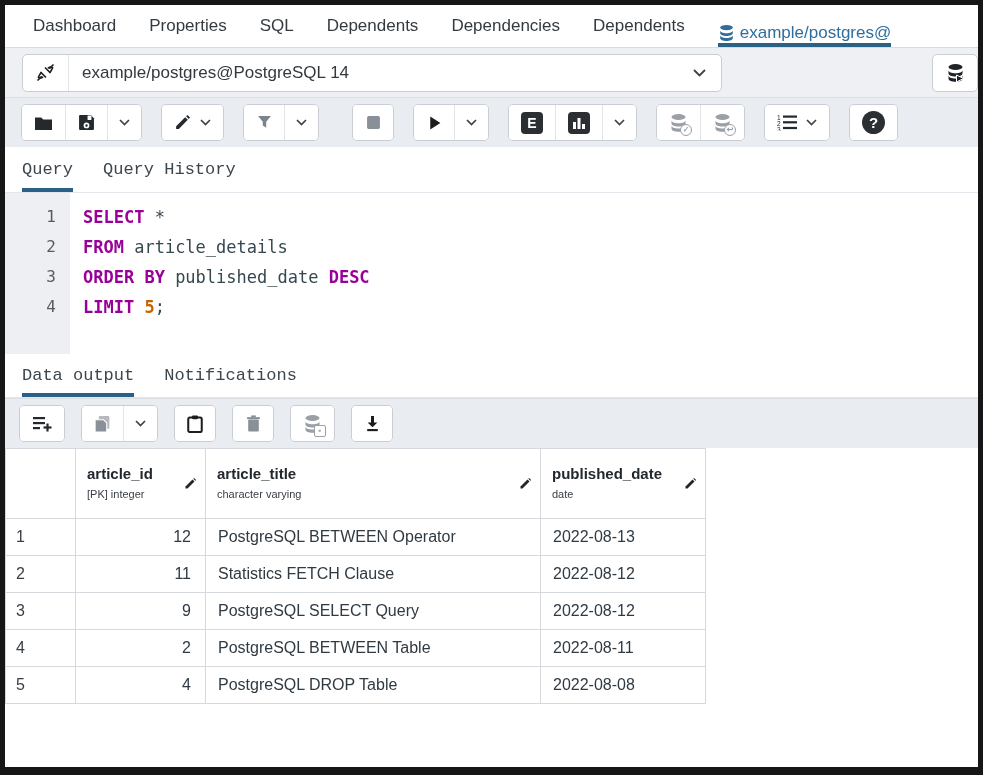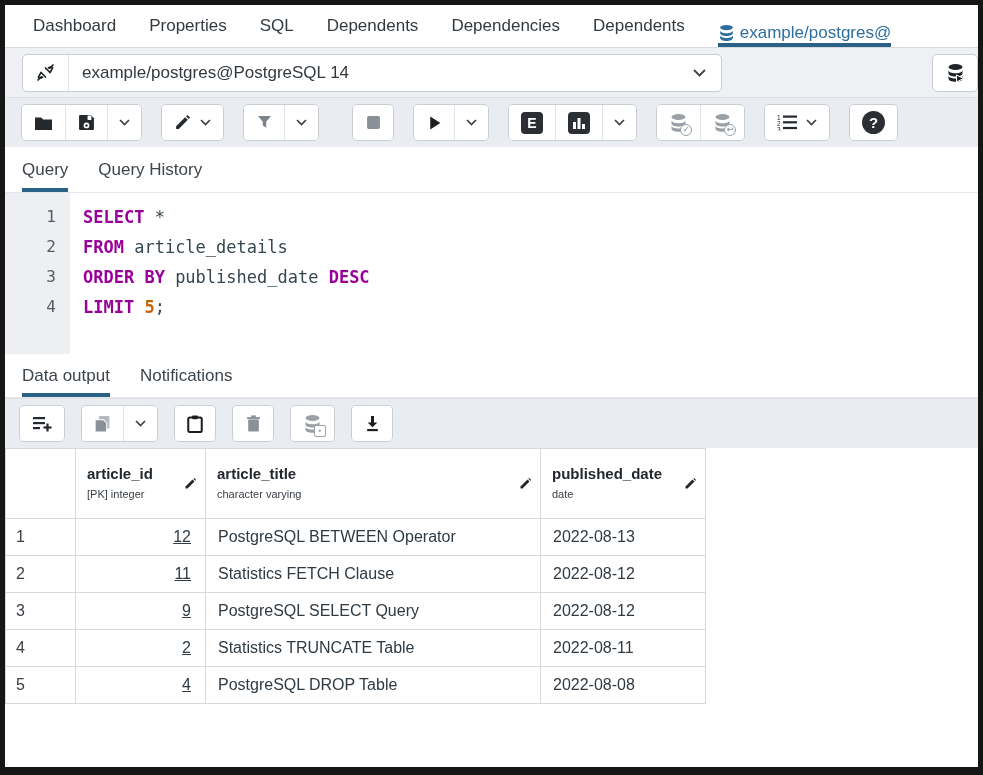--- a/index.html
+++ b/index.html
@@ -47,21 +47,21 @@
   .no-limit{height:37px;width:130px;background:#e3e7ec;border:1px solid var(--btn-border);border-radius:5px;display:flex;align-items:center;justify-content:space-between;padding:0 14px;font-size:17px;color:#636d77;cursor:pointer;}
   .caret-down{width:0;height:0;border-left:6px solid transparent;border-right:6px solid transparent;border-top:7px solid #5f6670;}
   .badge-dark{width:22px;height:22px;background:#2b2f33;color:#fff;border-radius:4px;display:flex;align-items:center;justify-content:center;font-size:14px;font-weight:bold;}
   .badge-round{width:23px;height:23px;background:#2b2f33;color:#fff;border-radius:50%;display:flex;align-items:center;justify-content:center;font-size:15px;font-weight:bold;}
   .db-wrap{position:relative;display:inline-flex;}
   .mini-badge{position:absolute;right:-4px;bottom:-3px;width:12px;height:12px;border-radius:50%;background:#fff;border:1.5px solid var(--disabled);color:var(--disabled);font-size:8px;line-height:9px;text-align:center;font-weight:bold;}
 
   
   .tab-row{height:46px;flex:0 0 46px;background:#fff;display:flex;align-items:stretch;padding-left:17px;border-bottom:1px solid #e3e6ea;}
   .tab-row.output{height:44px;flex:0 0 44px;}
-  .tab{display:flex;align-items:center;margin-right:30px;font-size:17px;color:#3d454d;border-bottom:4px solid transparent;padding-top:4px;cursor:pointer;}
+  .tab{display:flex;align-items:center;margin-right:30px;font-size:17px;color:#3d454d;border-bottom:4px solid transparent;padding-top:4px;cursor:pointer;font-family:Liberation Mono, monospace;}
   .tab.active{border-bottom-color:var(--underline);}
 
   
   .editor{height:161px;flex:0 0 161px;display:flex;background:#fff;}
   .gutter{width:65px;background:#edeff3;padding:9px 14px 0 0;text-align:right;font-family:"DejaVu Sans Mono",monospace;font-size:16px;color:#555b63;}
   .gutter-line{line-height:30px;}
   .code{flex:1;padding:9px 0 0 13px;font-family:"DejaVu Sans Mono",monospace;font-size:17px;color:#263238;}
   .code-line{line-height:30px;white-space:pre;}
   .tok-keyword{color:var(--keyword);font-weight:bold;}
   .tok-number{color:var(--number);font-weight:bold;}
@@ -71,21 +71,21 @@
   .grid-area{flex:1;background:#fff;overflow:hidden;}
   table.grid{border-collapse:collapse;table-layout:fixed;font-size:16px;color:var(--text-dark);}
   .grid th,.grid td{border:1px solid var(--grid-line);}
   .grid th{background:#fff;font-weight:normal;text-align:left;height:70px;vertical-align:middle;padding:4px 8px 4px 11px;}
   .hdr-inner{display:flex;align-items:center;justify-content:space-between;gap:4px;}
   .hdr-text{line-height:20px;}
   .col-name{font-weight:bold;font-size:15px;color:#22282d;}
   .col-type{font-size:11px;color:#3a4048;}
   .grid td{height:37px;padding:0 12px;background:#fff;}
   td.cell-rownum{padding-left:10px;color:#3a4048;}
-  td.cell-id{text-align:right;padding-right:14px;text-decoration:underline;}
+  td.cell-id{text-align:right;padding-right:14px;}
   .c-rownum{width:70px;}
   .c-id{width:130px;}
   .c-title{width:335px;}
   .c-date{width:165px;}
 
   .icon{display:inline-flex;align-items:center;justify-content:center;}
   svg{display:block;}
 </style>
 </head>
 <body>
@@ -499,21 +499,21 @@
           </tr>
           <tr>
             <td class="cell-rownum">3</td>
             <td class="cell-id">9</td>
             <td class="cell-title">PostgreSQL SELECT Query</td>
             <td class="cell-date">2022-08-12</td>
           </tr>
           <tr>
             <td class="cell-rownum">4</td>
             <td class="cell-id">2</td>
-            <td class="cell-title">Statistics TRUNCATE Table</td>
+            <td class="cell-title">PostgreSQL BETWEEN Table</td>
             <td class="cell-date">2022-08-11</td>
           </tr>
           <tr>
             <td class="cell-rownum">5</td>
             <td class="cell-id">4</td>
             <td class="cell-title">PostgreSQL DROP Table</td>
             <td class="cell-date">2022-08-08</td>
           </tr>
         </tbody>
     </table>

